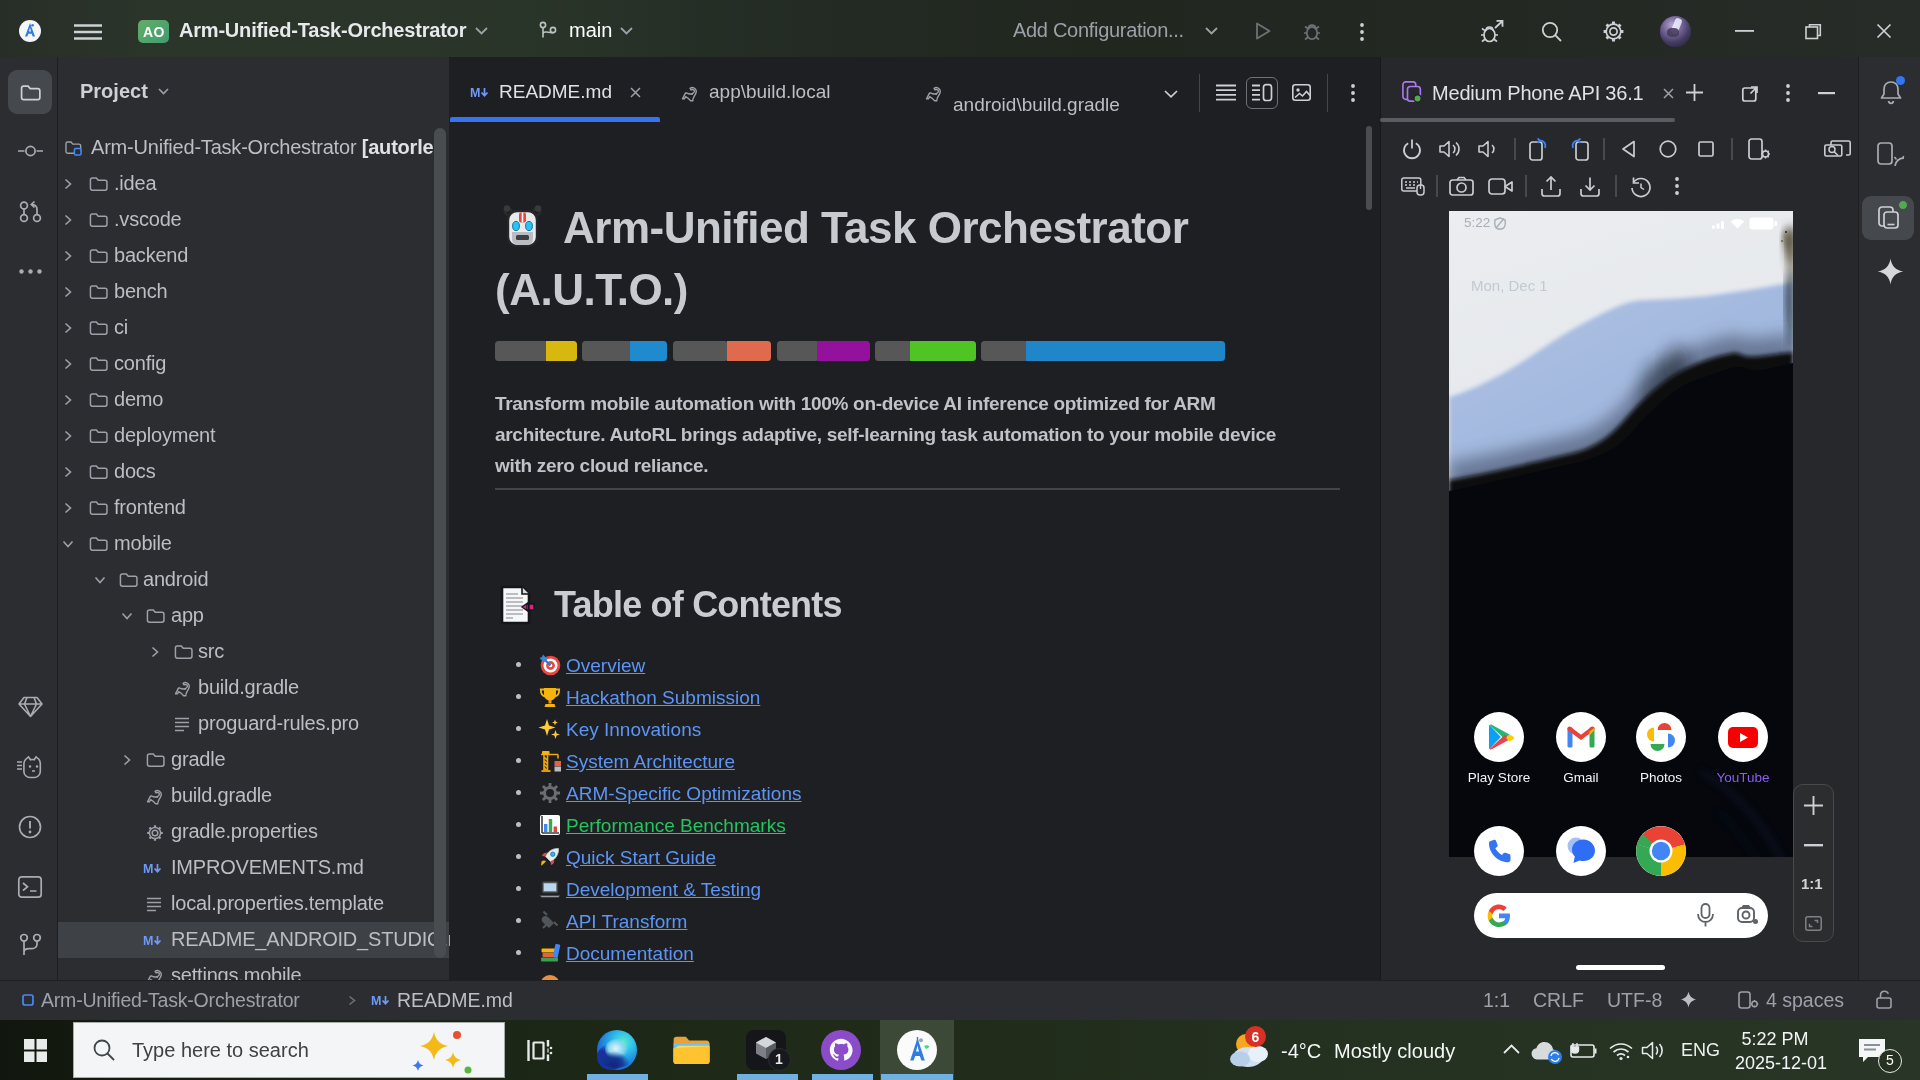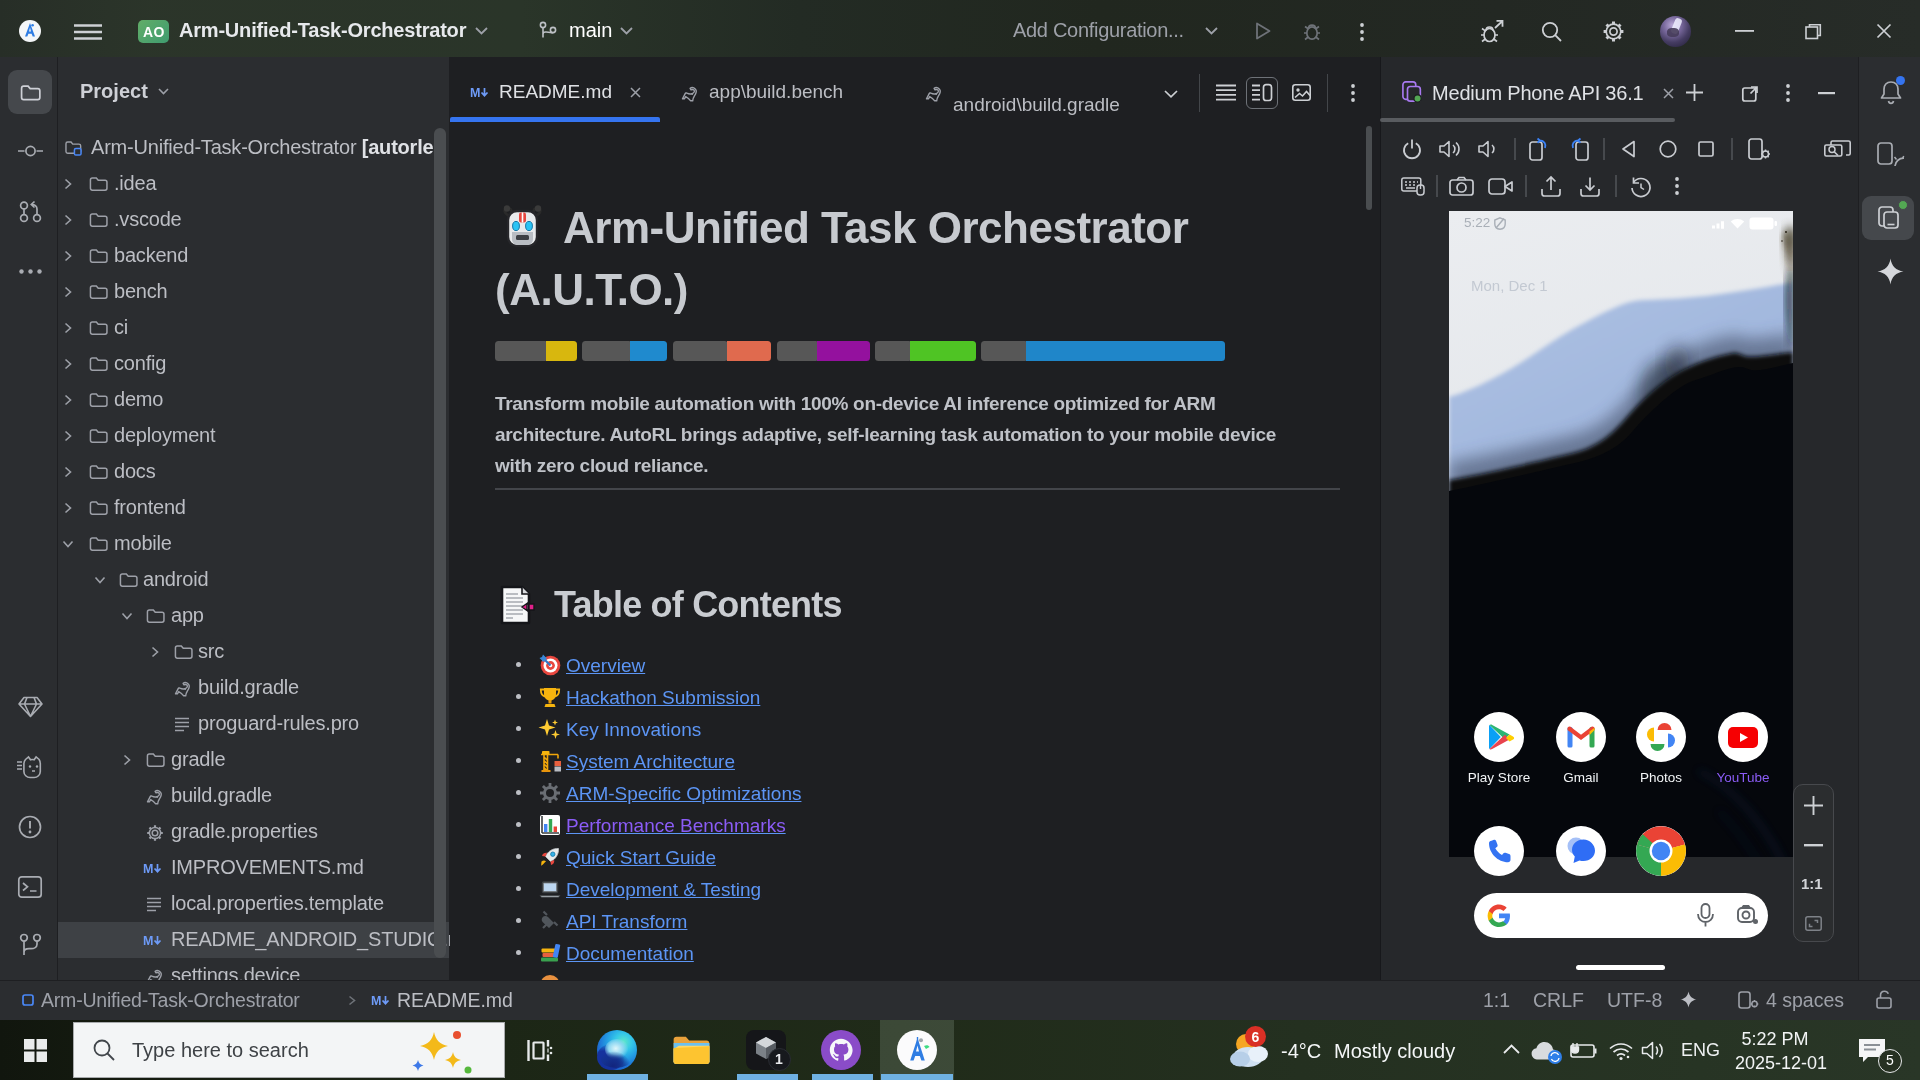--- a/index.html
+++ b/index.html
@@ -271,37 +271,37 @@
 <div class="t" style="left:171px;top:892px;font-size:20px;color:#BCBEC4;font-weight:400;letter-spacing:-0.2px;">local.properties.template</div>
 <svg class="a" style="left:143px;top:934px" width="20" height="13" viewBox="0 0 20 13">
     <text x="0" y="11" font-family="Liberation Sans" font-size="12.5" font-weight="700" fill="#6E9BF8">M</text>
     <path d="M14.5 2 v7 M11.5 6.5 l3 3.2 3-3.2" stroke="#6E9BF8" stroke-width="1.7" fill="none"></path>
   </svg>
 <div class="t" style="left:171px;top:928px;font-size:20px;color:#BCBEC4;font-weight:400;letter-spacing:-0.2px;">README_ANDROID_STUDIO.m</div>
 <svg class="a" style="left:146px;top:969px" width="19" height="15" viewBox="0 0 19 15">
     <path d="M14.5 3.2 c-1.6-1.6-4-1.9-5.4-0.9 l0.9 1.5 c2.5-0.9 4 0.8 3.2 2.2 -1.2 2.2-4.6 2.7-7.2 1.2 -0.6-0.4-1.5-0.2-1.8 0.4 L1.5 12.8 h1.9 l1.3-2.2 c3 1.5 5 4.2 5 4.2 h2 c0 0 0.3-2.5 1.6-4.6 1.5-2.3 2.7-5.5 1.2-7 Z" fill="none" stroke="#9DA0A8" stroke-width="1.4" stroke-linejoin="round"></path>
     <circle cx="11.2" cy="8" r="0.9" fill="#9DA0A8"></circle>
   </svg>
-<div class="t" style="left:171px;top:964px;font-size:20px;color:#BCBEC4;font-weight:400;letter-spacing:-0.2px;">settings.device</div>
+<div class="t" style="left:171px;top:964px;font-size:20px;color:#BCBEC4;font-weight:400;letter-spacing:-0.2px;">settings.mobile</div>
 <div class="a" style="left:434px;top:128px;width:12px;height:830px;background:#4A4D50;border-radius:6px"></div>
 <div class="a" style="left:450px;top:57px;width:930px;height:923px;background:#1E1F22"></div>
 <svg class="a" style="left:470px;top:86px" width="20" height="13" viewBox="0 0 20 13">
     <text x="0" y="11" font-family="Liberation Sans" font-size="12.5" font-weight="700" fill="#6E9BF8">M</text>
     <path d="M14.5 2 v7 M11.5 6.5 l3 3.2 3-3.2" stroke="#6E9BF8" stroke-width="1.7" fill="none"></path>
   </svg>
 <div class="t" style="left:499px;top:81px;font-size:19px;color:#DFE1E5;font-weight:500;letter-spacing:0;">README.md</div>
 <svg class="a" style="left:630px;top:87px" width="11" height="11" viewBox="0 0 11 11">
     <path d="M1 1 L10 10 M10 1 L1 10" stroke="#9DA0A8" stroke-width="1.5"></path>
   </svg>
 <div class="a" style="left:450px;top:117px;width:210px;height:5px;background:#3574F0;border-radius:2px 2px 0 0"></div>
 <svg class="a" style="left:681px;top:86px" width="19" height="15" viewBox="0 0 19 15">
     <path d="M14.5 3.2 c-1.6-1.6-4-1.9-5.4-0.9 l0.9 1.5 c2.5-0.9 4 0.8 3.2 2.2 -1.2 2.2-4.6 2.7-7.2 1.2 -0.6-0.4-1.5-0.2-1.8 0.4 L1.5 12.8 h1.9 l1.3-2.2 c3 1.5 5 4.2 5 4.2 h2 c0 0 0.3-2.5 1.6-4.6 1.5-2.3 2.7-5.5 1.2-7 Z" fill="none" stroke="#9DA0A8" stroke-width="1.4" stroke-linejoin="round"></path>
     <circle cx="11.2" cy="8" r="0.9" fill="#9DA0A8"></circle>
   </svg>
-<div class="t" style="left:709px;top:81px;font-size:19px;color:#BCBEC4;font-weight:400;letter-spacing:0;">app\build.bench</div>
+<div class="t" style="left:709px;top:81px;font-size:19px;color:#BCBEC4;font-weight:400;letter-spacing:0;">app\build.local</div>
 <svg class="a" style="left:925px;top:86px" width="19" height="15" viewBox="0 0 19 15">
     <path d="M14.5 3.2 c-1.6-1.6-4-1.9-5.4-0.9 l0.9 1.5 c2.5-0.9 4 0.8 3.2 2.2 -1.2 2.2-4.6 2.7-7.2 1.2 -0.6-0.4-1.5-0.2-1.8 0.4 L1.5 12.8 h1.9 l1.3-2.2 c3 1.5 5 4.2 5 4.2 h2 c0 0 0.3-2.5 1.6-4.6 1.5-2.3 2.7-5.5 1.2-7 Z" fill="none" stroke="#9DA0A8" stroke-width="1.4" stroke-linejoin="round"></path>
     <circle cx="11.2" cy="8" r="0.9" fill="#9DA0A8"></circle>
   </svg>
 <div class="t" style="left:953px;top:74px;font-size:19px;color:#BCBEC4;font-weight:400;letter-spacing:0;margin-top:20px;">android\build.gradle</div>
 <svg class="a" style="left:1164px;top:90px" width="14" height="8" viewBox="0 0 14 8">
     <path d="M1 1 L7 6.8 L13 1" stroke="#CDD0D4" stroke-width="1.7" fill="none"></path>
   </svg>
 <div class="a" style="left:1199px;top:74px;width:1px;height:38px;background:#43464A"></div>
 <svg class="a" style="left:1216px;top:84px" width="20" height="17" viewBox="0 0 20 17">
@@ -407,21 +407,21 @@
   </svg>
 <div class="t" style="left:566px;top:783px;font-size:19px;color:#5C95F5;text-decoration:underline;text-decoration-color:#5C95F5">ARM-Specific Optimizations</div>
 <div class="a" style="left:516px;top:822px;width:5px;height:5px;background:#BCBEC4;border-radius:50%"></div>
 <svg class="a" style="left:539px;top:814px" width="22" height="22" viewBox="0 0 22 22">
     <rect x="1" y="1" width="20" height="20" rx="2" fill="#fff"></rect>
     <path d="M3 19 h17 M3 19 V2" stroke="#3c4043" stroke-width="1.6"></path>
     <rect x="5" y="10" width="3.4" height="8" fill="#4285f4"></rect>
     <rect x="9.8" y="5" width="3.4" height="13" fill="#34a853"></rect>
     <rect x="14.6" y="12.5" width="3.4" height="5.5" fill="#ea4335"></rect>
   </svg>
-<div class="t" style="left:566px;top:815px;font-size:19px;color:#8b5cf6;text-decoration:underline;text-decoration-color:#5C95F5">Performance Benchmarks</div>
+<div class="t" style="left:566px;top:815px;font-size:19px;color:#22c55e;text-decoration:underline;text-decoration-color:#5C95F5">Performance Benchmarks</div>
 <div class="a" style="left:516px;top:854px;width:5px;height:5px;background:#BCBEC4;border-radius:50%"></div>
 <svg class="a" style="left:539px;top:846px" width="22" height="22" viewBox="0 0 22 22">
     <path d="M19.5 2.5 C14 2 8.5 5.5 6.5 10.5 l5 5 C16.5 13.5 20 8 19.5 2.5 Z" fill="#e8eaec" stroke="#c0c4c8" stroke-width="0.8"></path>
     <circle cx="13.8" cy="8.2" r="2.2" fill="#35b2e8" stroke="#1577a8" stroke-width="0.8"></circle>
     <path d="M6.5 10.5 L3 10 C3.8 7.5 5.5 6.5 8 6.8 Z" fill="#e8473f"></path>
     <path d="M11.5 15.5 L12 19 c2.5-0.8 3.5-2.5 3.2-5 Z" fill="#e8473f"></path>
     <path d="M2.5 15.5 c1.5-1.5 3.5-1.5 4.5 0 -1.5 0.5-2 2.5-4.8 4.3 0 0 0-2.3 0.3-4.3 Z" fill="#f6b40e"></path>
   </svg>
 <div class="t" style="left:566px;top:847px;font-size:19px;color:#5C95F5;text-decoration:underline;text-decoration-color:#5C95F5">Quick Start Guide</div>
 <div class="a" style="left:516px;top:886px;width:5px;height:5px;background:#BCBEC4;border-radius:50%"></div>

